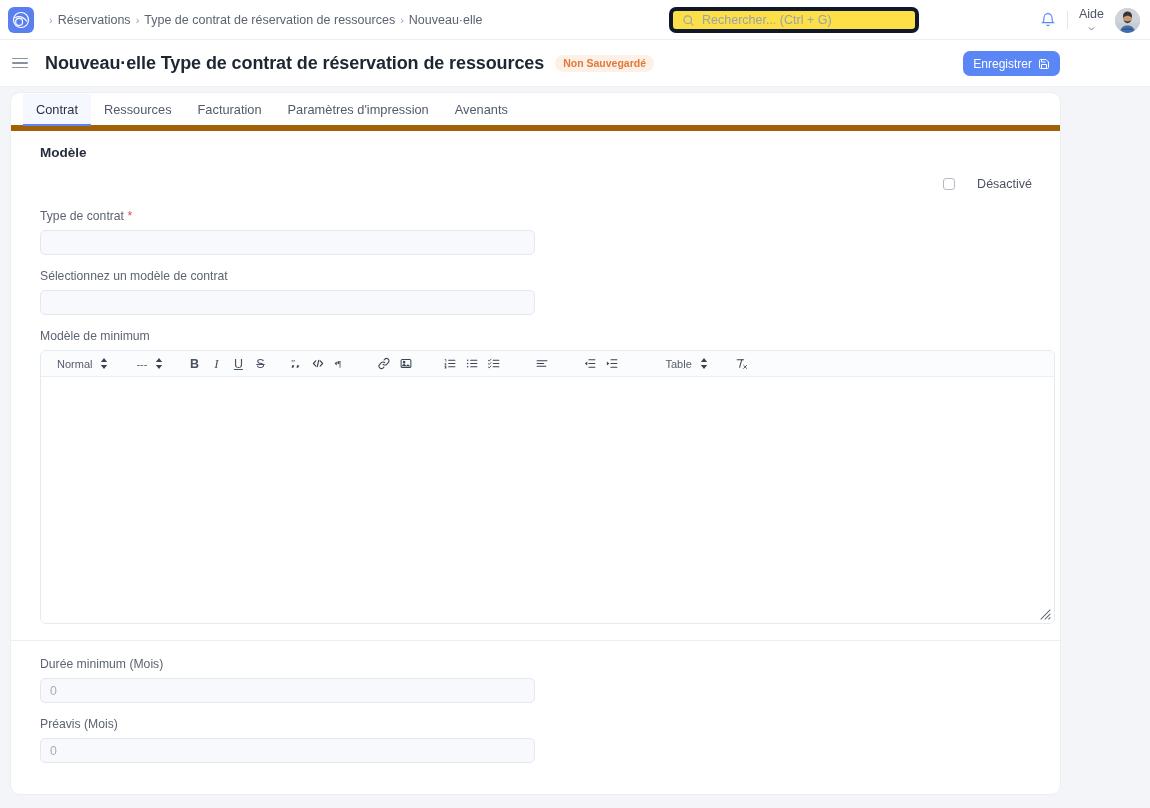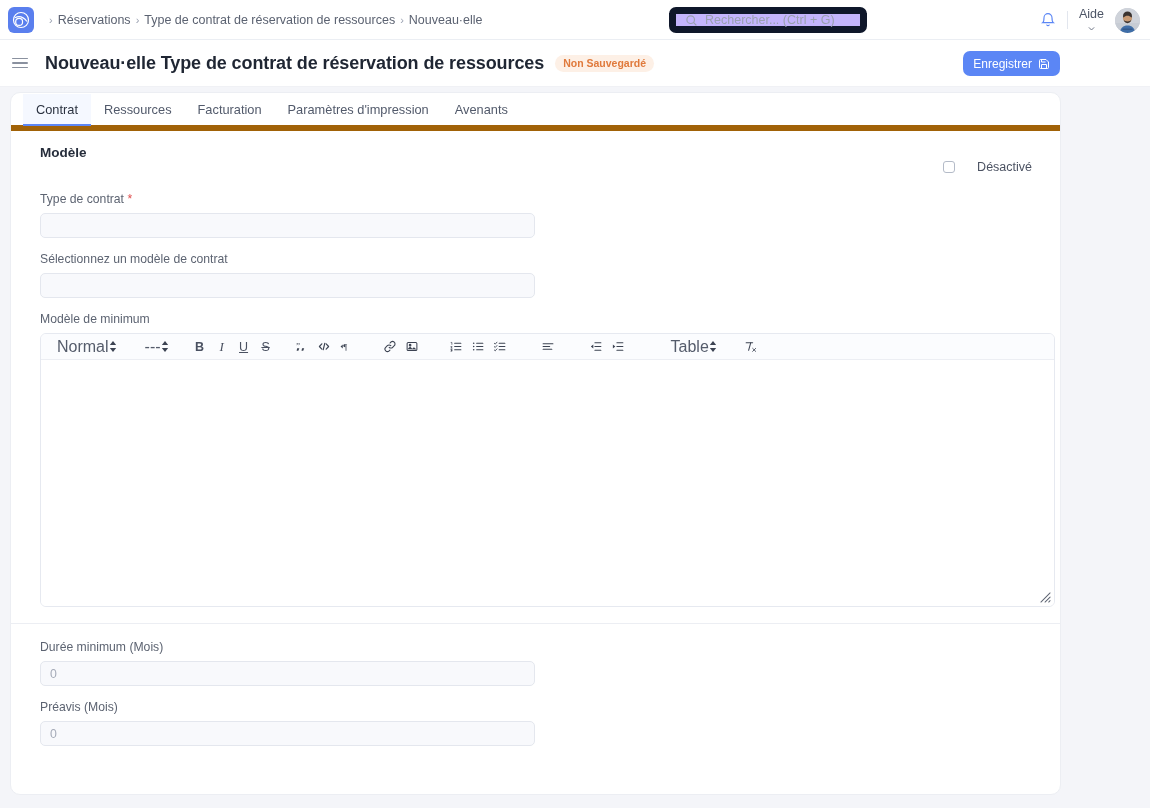--- a/index.html
+++ b/index.html
@@ -27,22 +27,22 @@
   .breadcrumb {
     display: flex; align-items: center;
     margin-left: 15px; gap: 5px;
     font-size: 12.5px; color: #646b7d; white-space: nowrap;
   }
   .crumb-sep { color: #9aa1b1; font-size: 11px; }
   .crumb { color: #5b6271; }
 
   .search-wrap {
     position: absolute; left: 669px; top: 7px;
-    width: 198px; height: 26px;
-    background: #c4b5fd; border: 7px solid #0f172a;
+    width: 250px; height: 26px;
+    background: #fde047; border: 4px solid #0f172a;
     border-radius: 7px;
     display: flex; align-items: center; padding: 0 9px; gap: 7px;
   }
   .search-input {
     border: none; background: transparent; outline: none;
     font-family: "Liberation Sans", sans-serif;
     font-size: 12.5px; color: #3b4252; width: 100%;
   }
   .search-input::placeholder { color: #9aa1b1; }
 
@@ -111,20 +111,21 @@
     border-bottom: 2px solid transparent; position: relative; top: 1px;
   }
   .tab.active {
     color: #2b3240; background: #f5f8ff;
     border-bottom-color: #5b86f5;
   }
 
   .section { padding: 14px 28px 0 29px; }
   .section-title {
     font-size: 13.5px; font-weight: bold; color: #262d3b;
+    margin-bottom: 17px;
   }
 
   .chk-row { display: flex; align-items: center; gap: 22px; margin-bottom: 18px; justify-content: flex-end; }
   .chk {
     width: 12px; height: 12px; border: 1px solid #b4bbc8;
     border-radius: 3px; background: #fff; cursor: pointer; flex: 0 0 auto;
   }
   .chk-label { font-size: 12.5px; color: #4b5262; }
   .chk-label.strong { color: #333b4a; font-weight: 500; }
 
@@ -152,23 +153,23 @@
     height: 26px; display: flex; align-items: center;
     background: #fbfcfe; border-bottom: 1px solid #eceef3;
     padding: 0 8px; gap: 0;
   }
   .tb {
     height: 26px; min-width: 22px; padding: 0 4px;
     display: flex; align-items: center; justify-content: center;
     cursor: pointer; color: #4a5161; font-size: 12px;
   }
   .tb-sel {
-    display: flex; align-items: center; 
+    display: flex; align-items: center; gap: 8px;
     padding: 0 6px 0 8px; cursor: pointer;
-    font-size: 16px; color: #555c6b;
+    font-size: 11px; color: #555c6b;
   }
   .tb-gap { width: 14px; }
   .chev { display: inline-flex; flex-direction: column; gap: 1px; color: #444b59; }
   .editor-body { height: 246px; position: relative; background: #fff; }
   .resize-grip {
     position: absolute; right: 3px; bottom: 3px;
     width: 11px; height: 11px; cursor: nwse-resize;
   }
 
   .divider { height: 1px; background: #eceef3; margin-top: 16px; }

